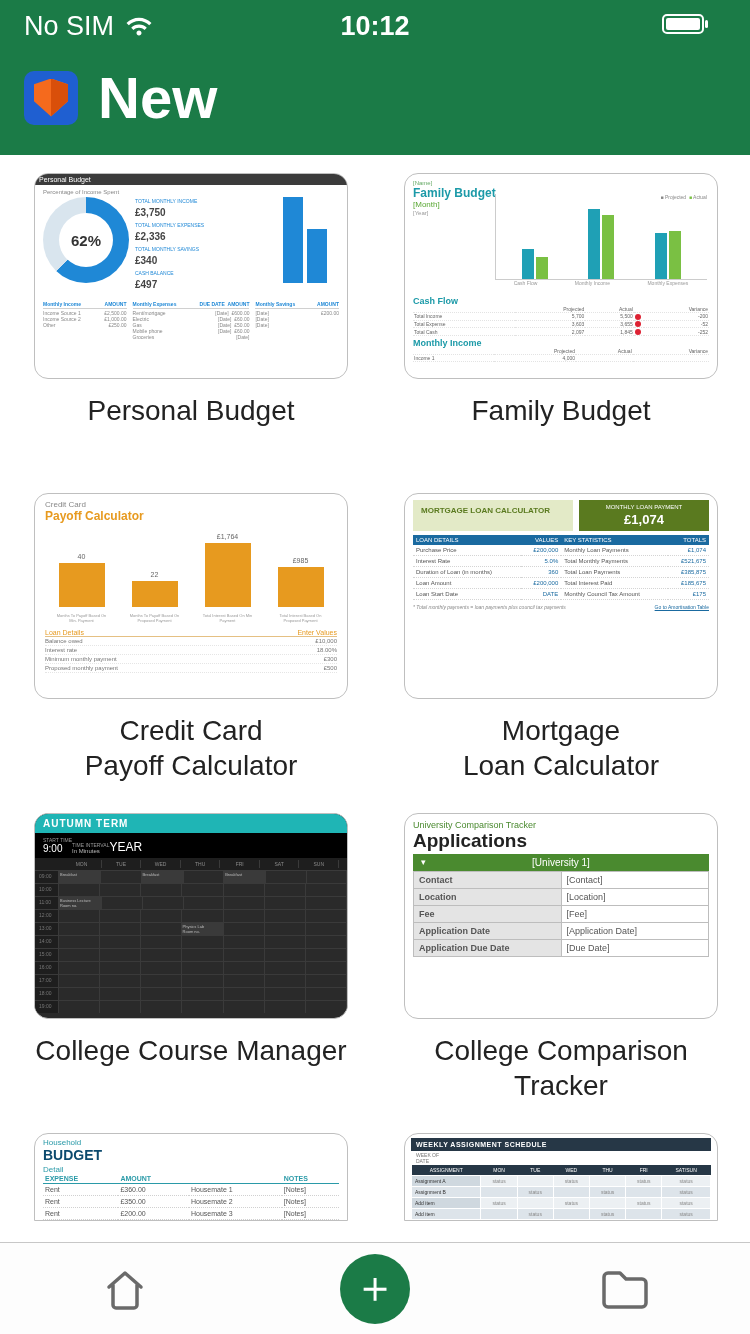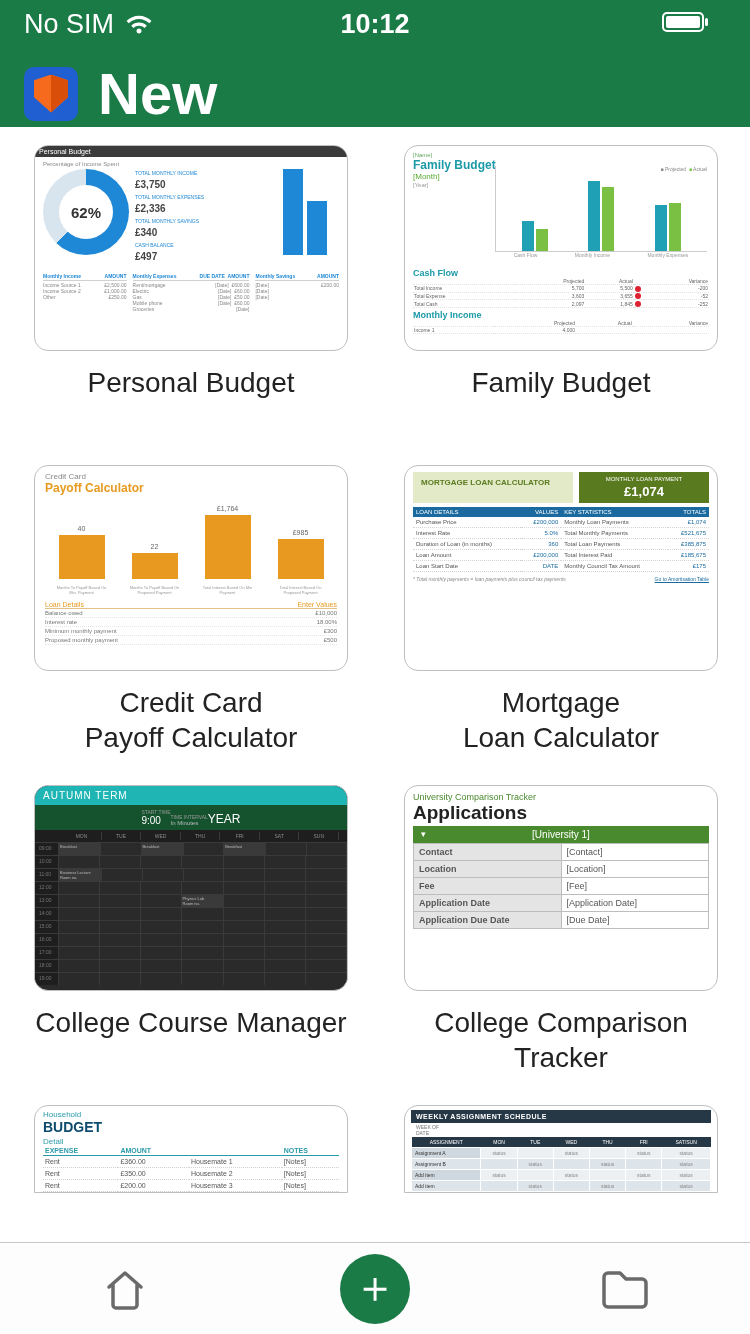--- a/index.html
+++ b/index.html
@@ -1,19 +1,19 @@
 <!DOCTYPE html>
 <html><head>
 <meta charset="utf-8">
 <style>
   * { box-sizing: border-box; margin: 0; padding: 0; }
   html, body { width: 750px; height: 1334px; font-family: -apple-system, "Helvetica Neue", Arial, sans-serif; background:#fff; overflow:hidden; }
   .screen { width:750px; height:1334px; display:flex; flex-direction:column; position:relative; background:#fff;}
   
-  .header { background:#1b7b47; color:#fff; height:127px; padding:8px 40px 0 24px; display:flex; flex-direction:column; }
+  .header { background:#1b7b47; color:#fff; height:155px; padding:8px 40px 0 24px; display:flex; flex-direction:column; }
   .status-bar { display:flex; align-items:center; justify-content:space-between; height:36px; font-size:27px; font-weight:400;}
   .status-left { display:flex; align-items:center; gap:10px; }
   .status-center { font-weight:600; position:absolute; left:50%; transform:translateX(-50%);}
   .wifi-icon svg { display:block; }
   .title-row { display:flex; align-items:center; gap:20px; margin-top:20px;}
   .app-icon { width:54px; height:54px; border-radius:10px; display:flex; align-items:center; justify-content:center; background:linear-gradient(#1f5fd1,#1f5fd1); position:relative; overflow:hidden;}
   .app-icon .shield { width:34px; height:38px; background:#f56a1d; clip-path: polygon(50% 0, 100% 15%, 100% 60%, 50% 100%, 0 60%, 0 15%); position:relative;}
   .app-icon .shield::after{content:""; position:absolute; left:50%; top:0; width:50%; height:100%; background:#d94f0a; clip-path: polygon(0 0, 100% 15%, 100% 60%, 0 100%);}
   .page-title { font-size:58px; font-weight:700; }
   
@@ -72,22 +72,22 @@
   .t-mg .box2{ width:130px; background:#5a7a1f; color:#fff; padding:4px 6px; text-align:center; font-size:6px;}
   .t-mg .box2 b{ display:block; font-size:13px; margin-top:2px;}
   .t-mg table{ width:100%; border-collapse:collapse; font-size:6px;}
   .t-mg thead td{ background:#1a6aa0; color:#fff; padding:2px 3px;}
   .t-mg tbody td{ border-bottom:1px dotted #d4d4d4; padding:2px 3px; color:#555;}
   .t-mg tbody td:nth-child(2),.t-mg tbody td:nth-child(4){ text-align:right; color:#1a6aa0;}
   .t-mg .foot{ font-size:5px; color:#888; font-style:italic; margin-top:4px; display:flex; justify-content:space-between;}
   .t-mg .foot a{ color:#1a6aa0; text-decoration:underline; font-style:normal;}
 
   .t-ccm { background:#2a2a2a; color:#ccc; font-size:6px;}
-  .t-ccm .bar{ background:#1fb5b5; color:#fff; padding:4px 8px; font-size:10px; font-weight:400; letter-spacing:1px;}
-  .t-ccm .row2{ display:flex; justify-content:center; padding:4px 8px; background:#14532d; align-items:flex-end;}
+  .t-ccm .bar{ background:#1fb5b5; color:#fff; padding:4px 8px; font-size:10px; font-weight:700; letter-spacing:1px;}
+  .t-ccm .row2{ display:flex; justify-content:flex-start; padding:4px 8px; background:#000000; align-items:flex-end;}
   .t-ccm .yr{ font-size:12px; color:#fff;}
   .t-ccm .days{ display:flex; padding:2px 8px; gap:0; font-size:5px; color:#8a8a8a; background:#1e1e1e;}
   .t-ccm .days div{ flex:1; text-align:center; border-right:1px solid #3a3a3a; padding:1px 0;}
   .t-ccm .days div:first-child{ text-align:left; flex:0.5; border:none;}
   .t-ccm .gr{ display:flex; font-size:5px; color:#777; border-top:1px solid #3a3a3a;}
   .t-ccm .gr .tm{ width:24px; padding:2px 4px; background:#1e1e1e; border-right:1px solid #3a3a3a;}
   .t-ccm .gr .cells{ flex:1; display:flex;}
   .t-ccm .gr .cells div{ flex:1; border-right:1px solid #3a3a3a; height:12px;}
 
   .t-uct { padding:6px 8px; font-size:8px;}

